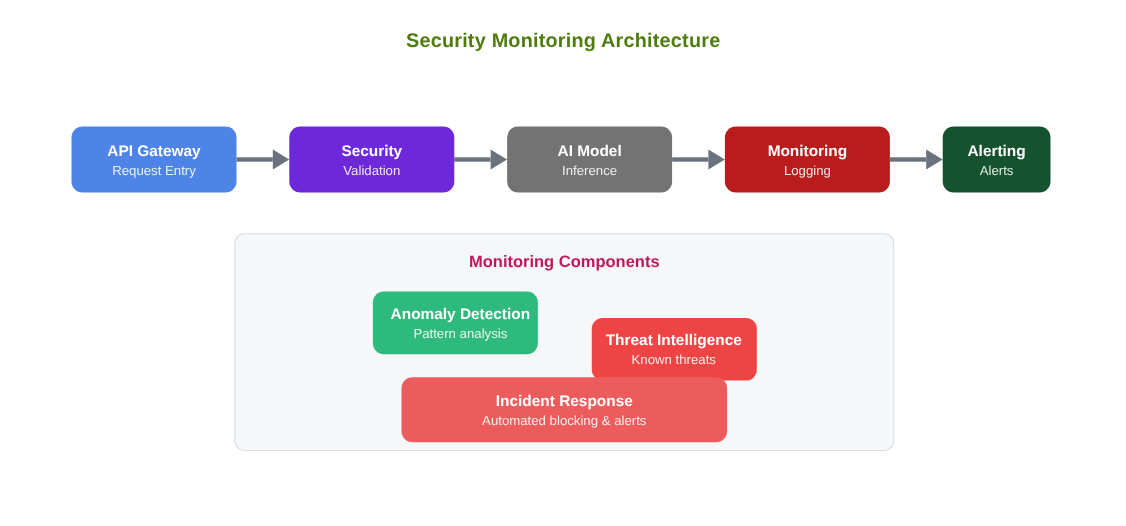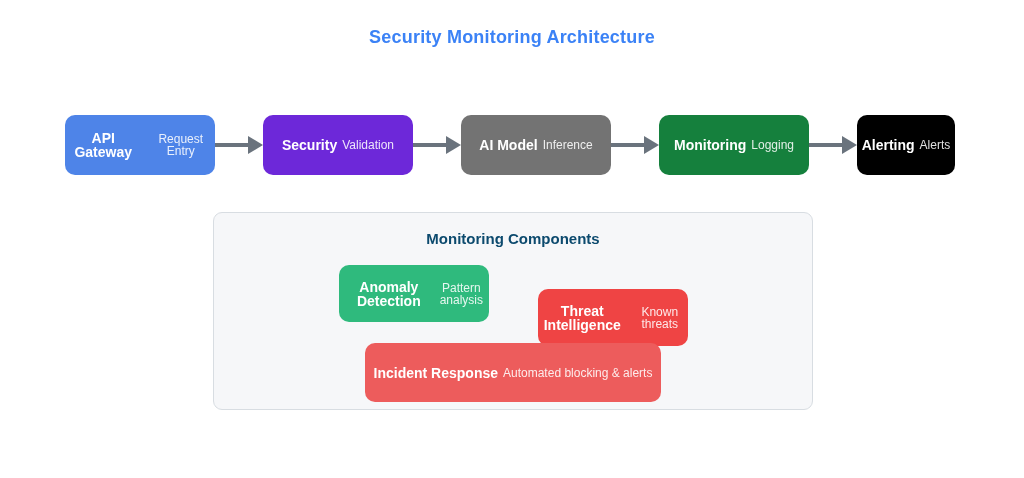--- a/index.html
+++ b/index.html
@@ -5,33 +5,33 @@
   * { margin: 0; padding: 0; box-sizing: border-box; }
   html, body { background: #ffffff; }
   body {
     font-family: "Liberation Sans", "DejaVu Sans", sans-serif;
     width: 1024px; height: 478px; position: relative; overflow: hidden;
   }
   .canvas { position: absolute; inset: 0; width: 1024px; height: 478px; }
 
   .diagram-title {
     position: absolute; top: 27px; left: 0; width: 100%;
-    text-align: center; font-size: 18px; font-weight: bold; color: #3b82f6;
+    text-align: center; font-size: 18px; font-weight: bold; color: #4d7c0f;
     letter-spacing: 0.2px;
   }
 
   
   .flow-row {
     position: absolute; left: 65px; top: 115px; height: 60px;
     display: flex; align-items: center;
   }
   .node {
     height: 60px; border-radius: 10px; color: #ffffff;
-    display: flex; flex-direction: row; align-items: center; justify-content: center;
-    gap: 5px; flex: 0 0 auto; text-align: center;
+    display: flex; flex-direction: column; align-items: center; justify-content: center;
+    gap: 5px; flex: 0 0 auto;
   }
   .node-wide { width: 150px; }
   .node-small { width: 98px; }
   .node-label { font-size: 14px; font-weight: bold; line-height: 1; }
   .node-sublabel { font-size: 12px; line-height: 1; color: rgba(255,255,255,0.88); }
 
   .arrow { width: 48px; height: 18px; display: flex; align-items: center; flex: 0 0 auto; }
   .arrow-line { flex: 1 1 auto; height: 4px; background: #6a737d; }
   .arrow-head {
     width: 0; height: 0; flex: 0 0 auto;
@@ -40,21 +40,21 @@
     border-bottom: 9px solid transparent;
   }
 
   
   .panel {
     position: absolute; left: 213px; top: 212px; width: 600px; height: 198px;
     background: #f6f7f9; border: 1px solid #d8dde2; border-radius: 9px;
   }
   .panel-title {
     margin-top: 17px; text-align: center;
-    font-size: 15px; font-weight: bold; color: #0c4a6e;
+    font-size: 15px; font-weight: bold; color: #be185d;
   }
   .panel-row1 {
     position: absolute; left: 0; top: 52px; width: 100%;
     display: flex; justify-content: center; gap: 49px;
   }
   .component { height: 57px; }
   .panel-row2 {
     position: absolute; left: 0; top: 130px; width: 100%;
     display: flex; justify-content: center;
   }
@@ -92,31 +92,31 @@
     <div class="node node-wide" style="background: #737373;">
       <div class="node-label">AI Model</div>
       <div class="node-sublabel">Inference</div>
     </div>
 
     <div class="arrow">
       <div class="arrow-line"></div>
       <div class="arrow-head"></div>
     </div>
 
-    <div class="node node-wide" style="background: #15803d;">
+    <div class="node node-wide" style="background: #b91c1c;">
       <div class="node-label">Monitoring</div>
       <div class="node-sublabel">Logging</div>
     </div>
 
     <div class="arrow">
       <div class="arrow-line"></div>
       <div class="arrow-head"></div>
     </div>
 
-    <div class="node node-small" style="background: #000000;">
+    <div class="node node-small" style="background: #14532d;">
       <div class="node-label">Alerting</div>
       <div class="node-sublabel">Alerts</div>
     </div>
 
   </div>
 
   <div class="panel">
     <div class="panel-title">Monitoring Components</div>
 
     <div class="panel-row1">

